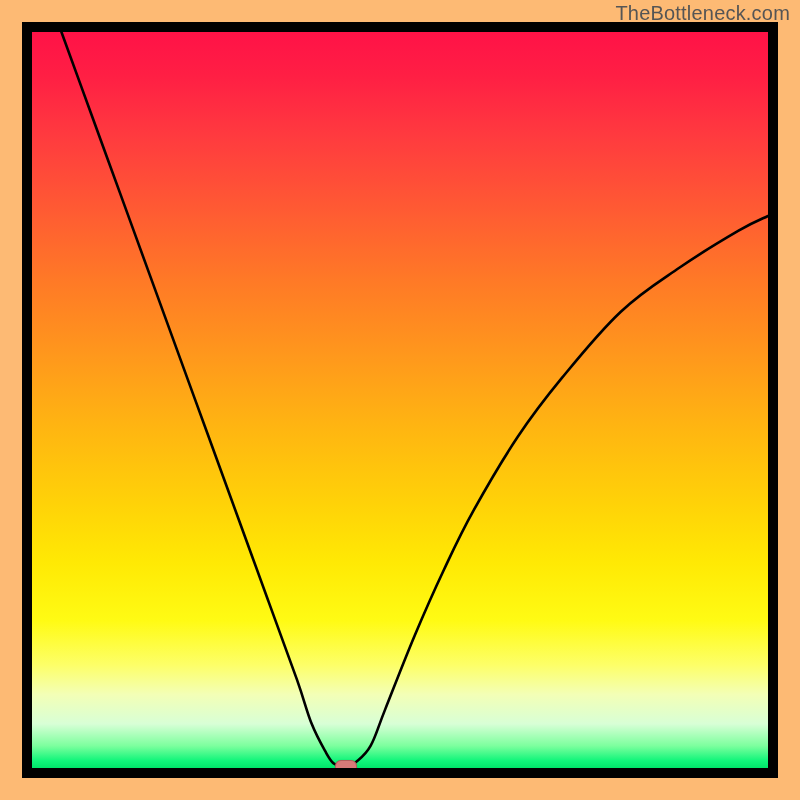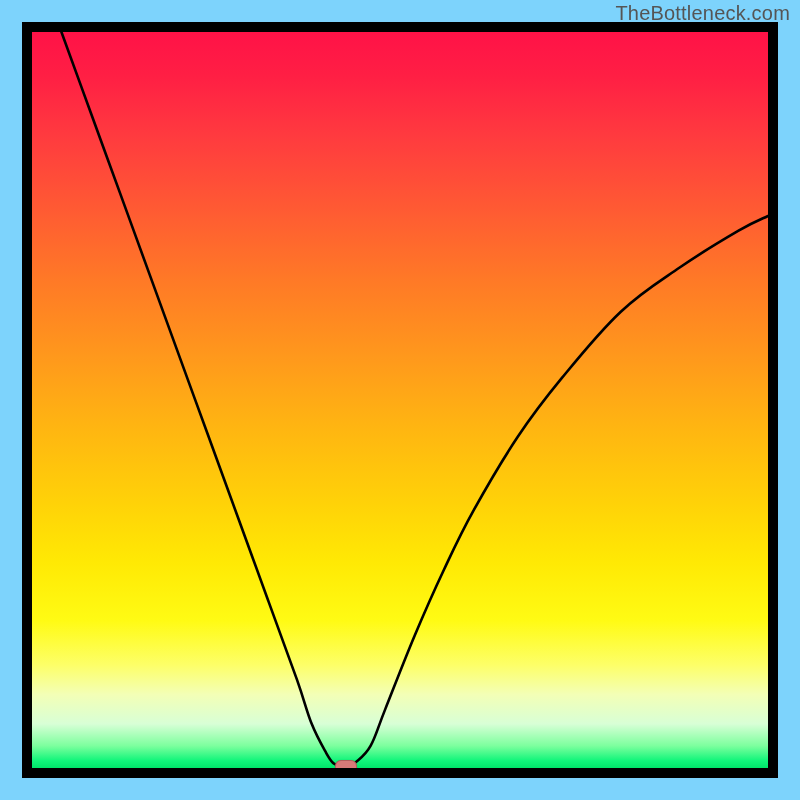--- a/index.html
+++ b/index.html
@@ -8,21 +8,21 @@
     width: 800px;
     height: 800px;
     background: #000;
     font-family: Arial, Helvetica, sans-serif;
     overflow: hidden;
   }
   .container {
     position: relative;
     width: 800px;
     height: 800px;
-    background: #7dd3fc;
+    background: #fdba74;
   }
   .watermark {
     position: absolute;
     top: 2px;
     right: 10px;
     color: #555;
     font-size: 20px;
     font-weight: 500;
     letter-spacing: 0.2px;
     z-index: 3;

